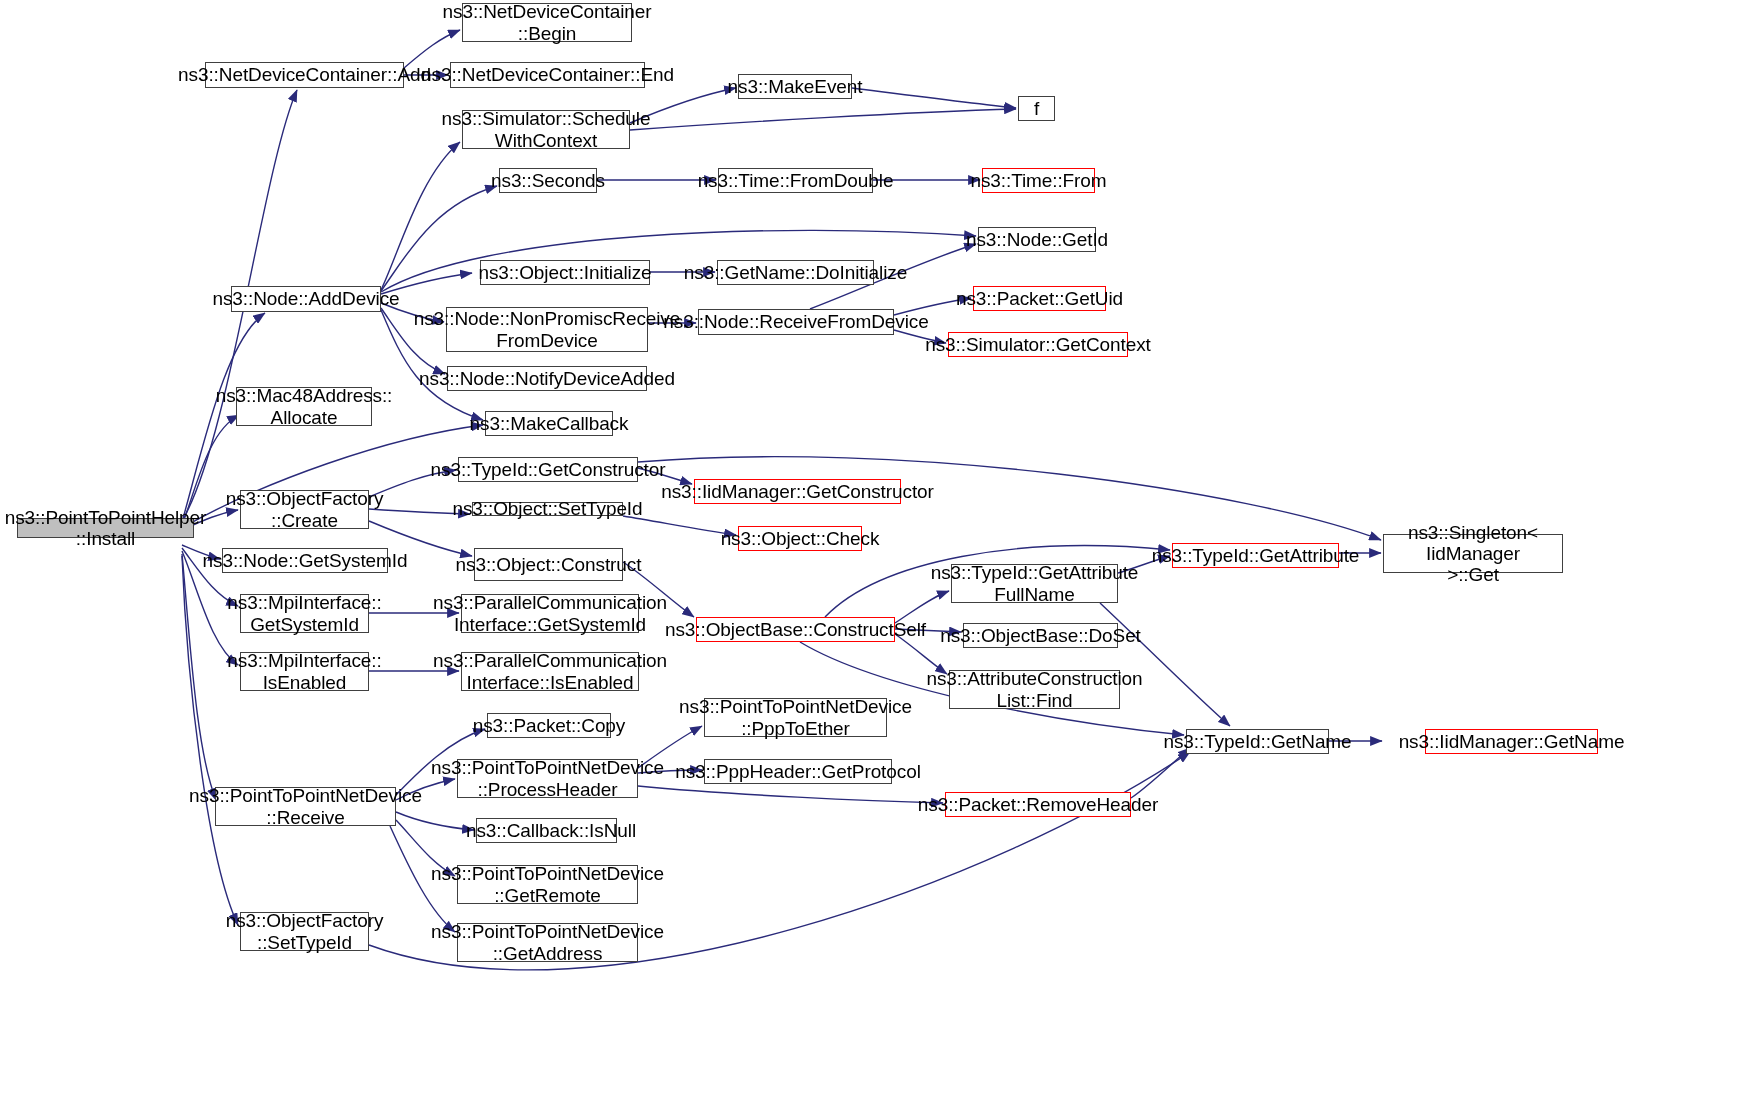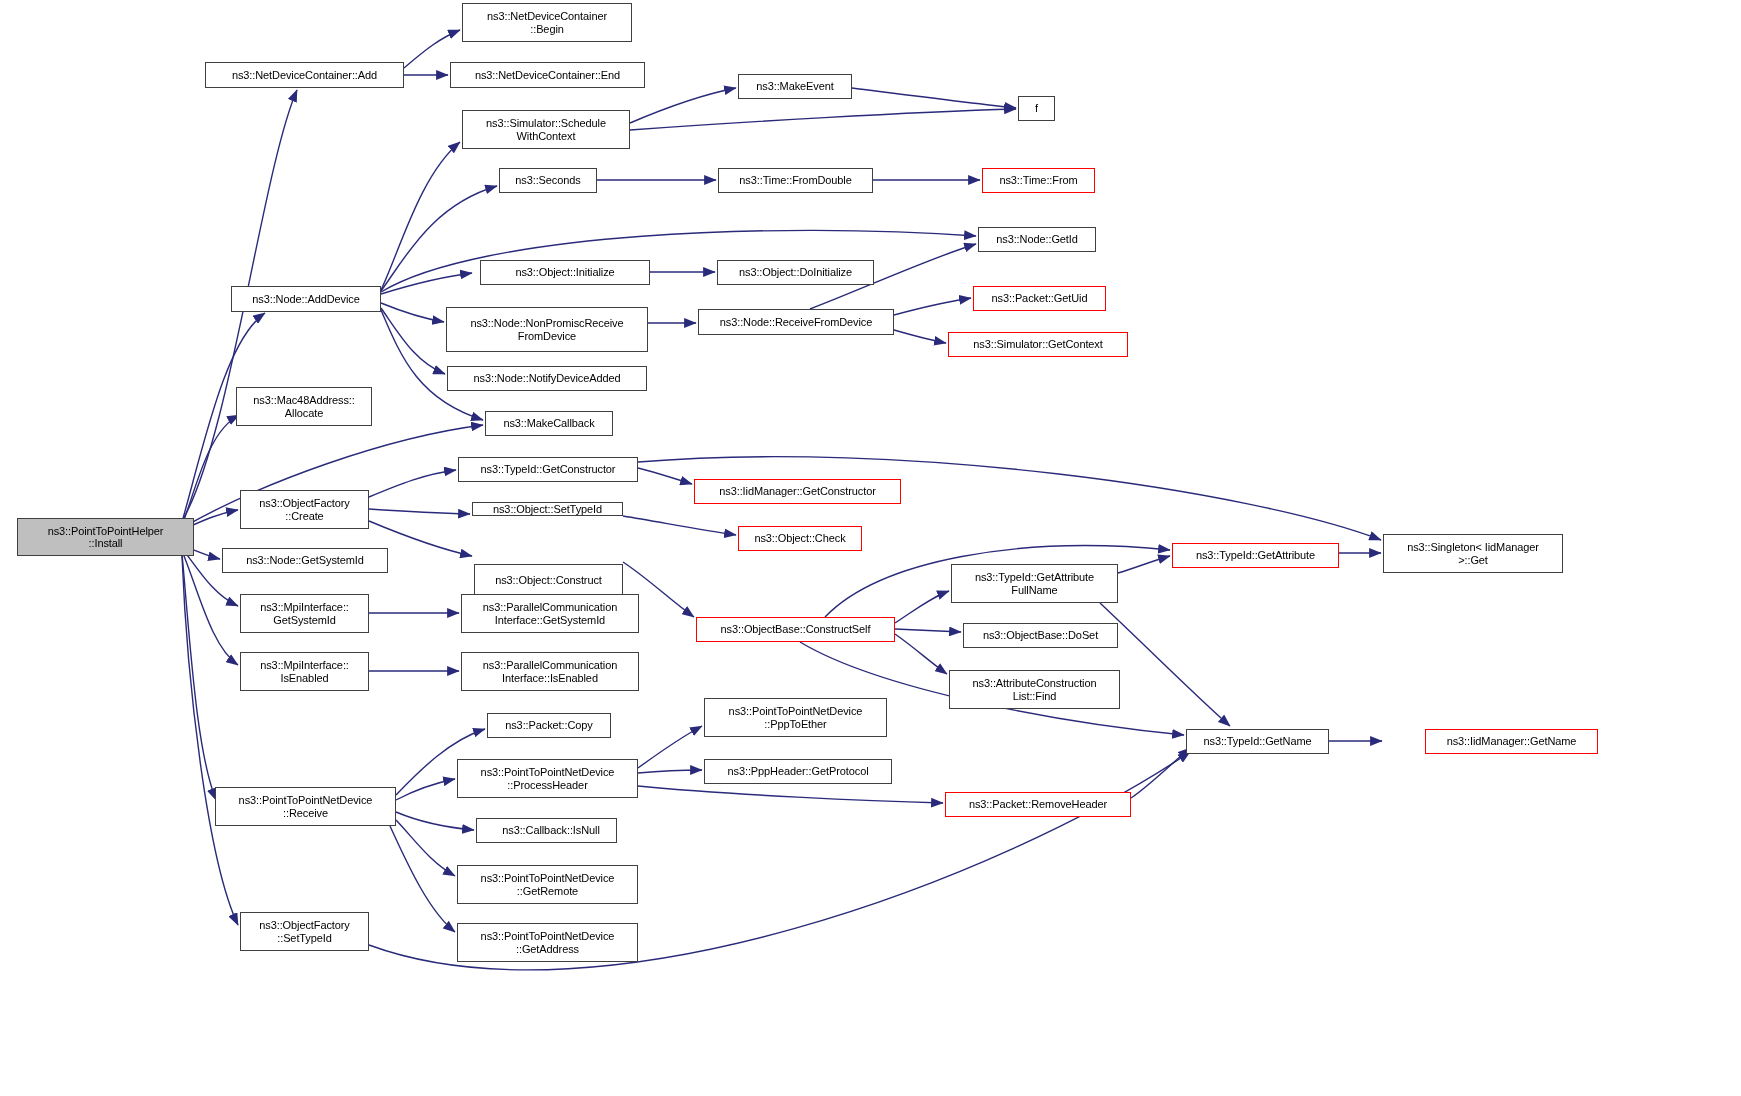--- a/index.html
+++ b/index.html
@@ -25,21 +25,21 @@
   }
   .node {
     position: absolute;
     box-sizing: border-box;
     display: flex;
     align-items: center;
     justify-content: center;
     text-align: center;
     background: #ffffff;
     border: 1px solid #404040;
-    font-size: 11px;
+    font-size: 19px;
     line-height: 1.12;
     color: #000000;
     letter-spacing: -0.1px;
     white-space: pre-line;
     padding: 0 4px;
     cursor: pointer;
   }
   .node.red {
     border: 1px solid #ff0000;
   }
@@ -112,53 +112,53 @@
         <path d="M 1329 741 L 1382 741" fill="none" stroke="#2a2a7a" stroke-width="1.4" marker-end="url(#arrow)"></path>
         <path d="M 396 795 C 420 770 450 740 485 729" fill="none" stroke="#2a2a7a" stroke-width="1.4" marker-end="url(#arrow)"></path>
         <path d="M 396 800 C 415 790 435 783 455 779" fill="none" stroke="#2a2a7a" stroke-width="1.4" marker-end="url(#arrow)"></path>
         <path d="M 396 812 C 415 820 440 827 474 830" fill="none" stroke="#2a2a7a" stroke-width="1.4" marker-end="url(#arrow)"></path>
         <path d="M 396 820 C 415 840 430 862 455 876" fill="none" stroke="#2a2a7a" stroke-width="1.4" marker-end="url(#arrow)"></path>
         <path d="M 390 826 C 410 870 430 912 455 932" fill="none" stroke="#2a2a7a" stroke-width="1.4" marker-end="url(#arrow)"></path>
         <path d="M 369 945 C 600 1030 1000 880 1190 752" fill="none" stroke="#2a2a7a" stroke-width="1.4" marker-end="url(#arrow)"></path>
       </g>
   </svg>
   <div id="node-layer">
-      <div class="node root" style="left: 5px; top: 518px; width: 177px; height: 38px; margin-left: 12px;">ns3::PointToPointHelper
+      <div class="node root" style="left: 5px; top: 518px; width: 177px; height: 20px; margin-left: 12px;">ns3::PointToPointHelper
 ::Install</div>
       <div class="node" style="left: 205px; top: 62px; width: 199px; height: 26px;">ns3::NetDeviceContainer::Add</div>
       <div class="node" style="left: 462px; top: 3px; width: 170px; height: 39px;">ns3::NetDeviceContainer
 ::Begin</div>
       <div class="node" style="left: 450px; top: 62px; width: 195px; height: 26px;">ns3::NetDeviceContainer::End</div>
       <div class="node" style="left: 462px; top: 110px; width: 168px; height: 39px;">ns3::Simulator::Schedule
 WithContext</div>
       <div class="node" style="left: 738px; top: 74px; width: 114px; height: 25px;">ns3::MakeEvent</div>
       <div class="node" style="left: 1018px; top: 96px; width: 37px; height: 25px;">f</div>
       <div class="node" style="left: 499px; top: 168px; width: 98px; height: 25px;">ns3::Seconds</div>
       <div class="node" style="left: 718px; top: 168px; width: 155px; height: 25px;">ns3::Time::FromDouble</div>
       <div class="node red" style="left: 982px; top: 168px; width: 113px; height: 25px;">ns3::Time::From</div>
       <div class="node" style="left: 231px; top: 286px; width: 150px; height: 26px;">ns3::Node::AddDevice</div>
       <div class="node" style="left: 978px; top: 227px; width: 118px; height: 25px;">ns3::Node::GetId</div>
       <div class="node" style="left: 474px; top: 260px; width: 170px; height: 25px; margin-left: 6px;">ns3::Object::Initialize</div>
-      <div class="node" style="left: 717px; top: 260px; width: 157px; height: 25px;">ns3::Object::DoInitialize</div>
+      <div class="node" style="left: 717px; top: 260px; width: 157px; height: 25px;">ns3::GetName::DoInitialize</div>
       <div class="node" style="left: 446px; top: 307px; width: 202px; height: 45px;">ns3::Node::NonPromiscReceive
 FromDevice</div>
       <div class="node" style="left: 698px; top: 309px; width: 196px; height: 26px;">ns3::Node::ReceiveFromDevice</div>
       <div class="node red" style="left: 973px; top: 286px; width: 133px; height: 25px;">ns3::Packet::GetUid</div>
       <div class="node red" style="left: 948px; top: 332px; width: 180px; height: 25px;">ns3::Simulator::GetContext</div>
       <div class="node" style="left: 447px; top: 366px; width: 200px; height: 25px;">ns3::Node::NotifyDeviceAdded</div>
       <div class="node" style="left: 236px; top: 387px; width: 136px; height: 39px;">ns3::Mac48Address::
 Allocate</div>
       <div class="node" style="left: 485px; top: 411px; width: 128px; height: 25px;">ns3::MakeCallback</div>
       <div class="node" style="left: 458px; top: 457px; width: 180px; height: 25px;">ns3::TypeId::GetConstructor</div>
       <div class="node red" style="left: 694px; top: 479px; width: 207px; height: 25px;">ns3::IidManager::GetConstructor</div>
       <div class="node" style="left: 240px; top: 490px; width: 129px; height: 39px;">ns3::ObjectFactory
 ::Create</div>
       <div class="node" style="left: 472px; top: 502px; width: 151px; height: 14px;">ns3::Object::SetTypeId</div>
       <div class="node red" style="left: 738px; top: 526px; width: 124px; height: 25px;">ns3::Object::Check</div>
-      <div class="node" style="left: 474px; top: 548px; width: 149px; height: 33px; margin-top: 16px;">ns3::Object::Construct</div>
+      <div class="node" style="left: 474px; top: 548px; width: 149px; height: 33px;">ns3::Object::Construct</div>
       <div class="node" style="left: 222px; top: 548px; width: 166px; height: 25px;">ns3::Node::GetSystemId</div>
       <div class="node" style="left: 240px; top: 594px; width: 129px; height: 39px;">ns3::MpiInterface::
 GetSystemId</div>
       <div class="node" style="left: 461px; top: 594px; width: 178px; height: 39px;">ns3::ParallelCommunication
 Interface::GetSystemId</div>
       <div class="node" style="left: 240px; top: 652px; width: 129px; height: 39px;">ns3::MpiInterface::
 IsEnabled</div>
       <div class="node" style="left: 461px; top: 652px; width: 178px; height: 39px;">ns3::ParallelCommunication
 Interface::IsEnabled</div>
       <div class="node red" style="left: 696px; top: 617px; width: 199px; height: 25px;">ns3::ObjectBase::ConstructSelf</div>

